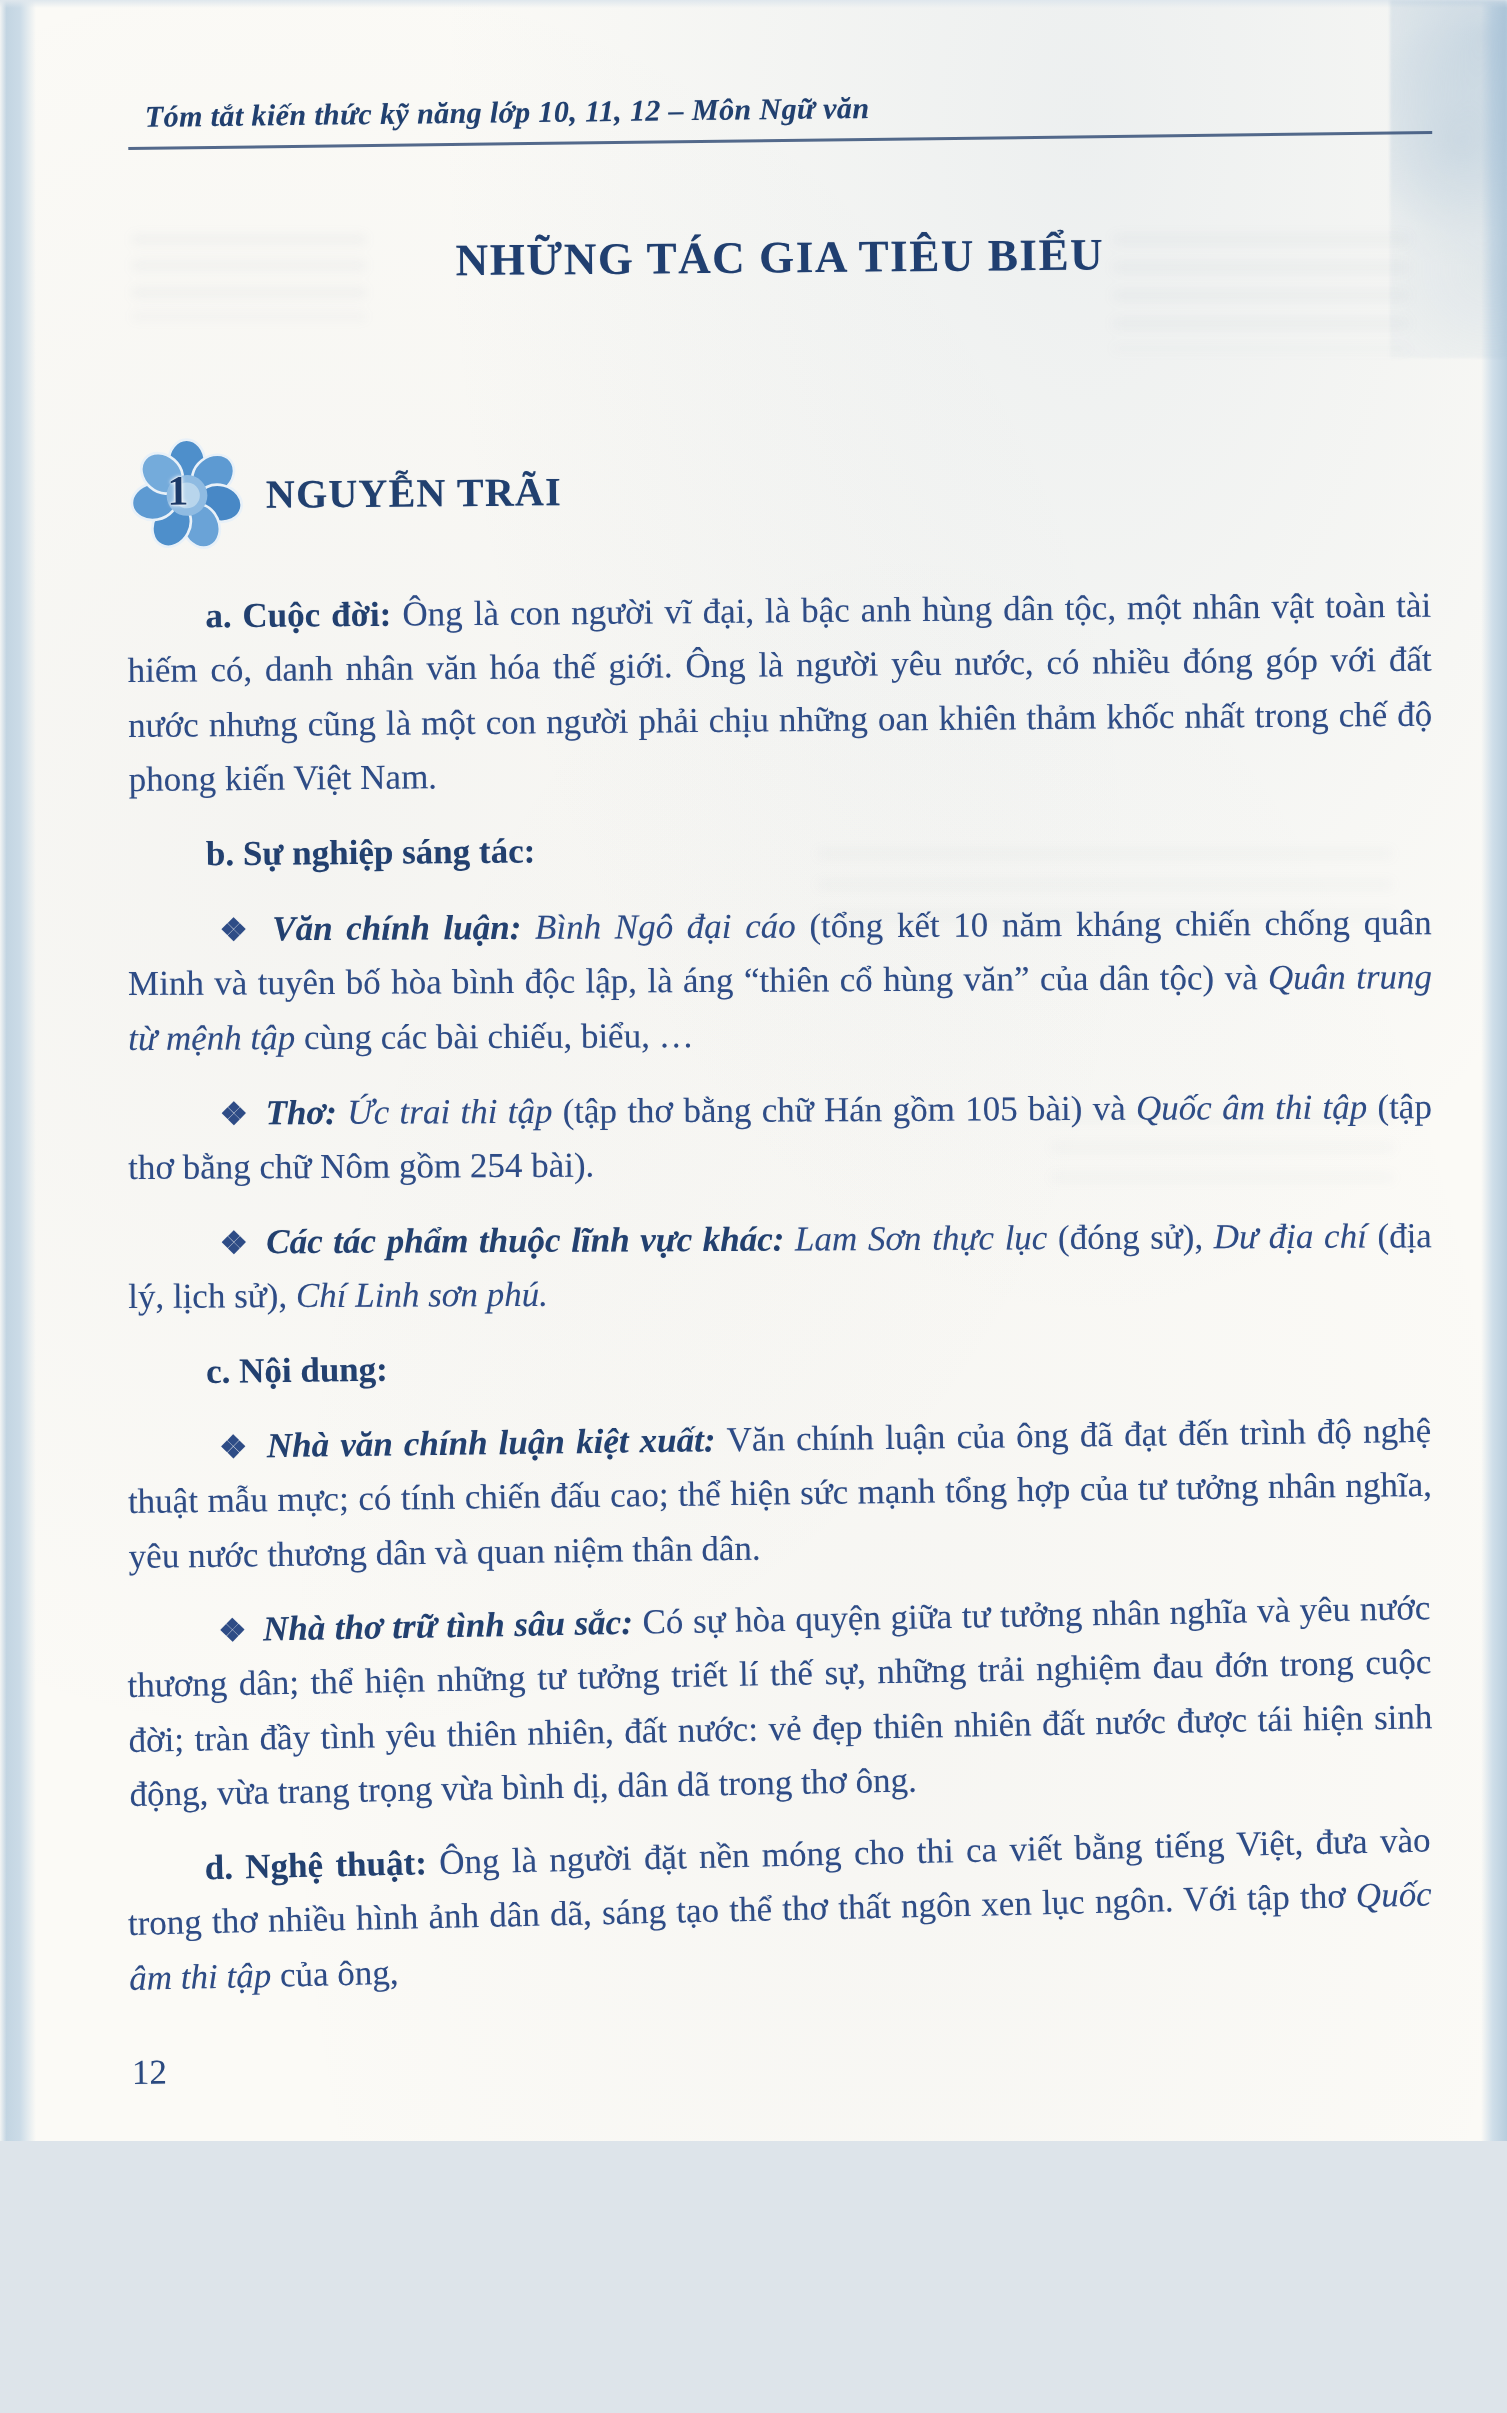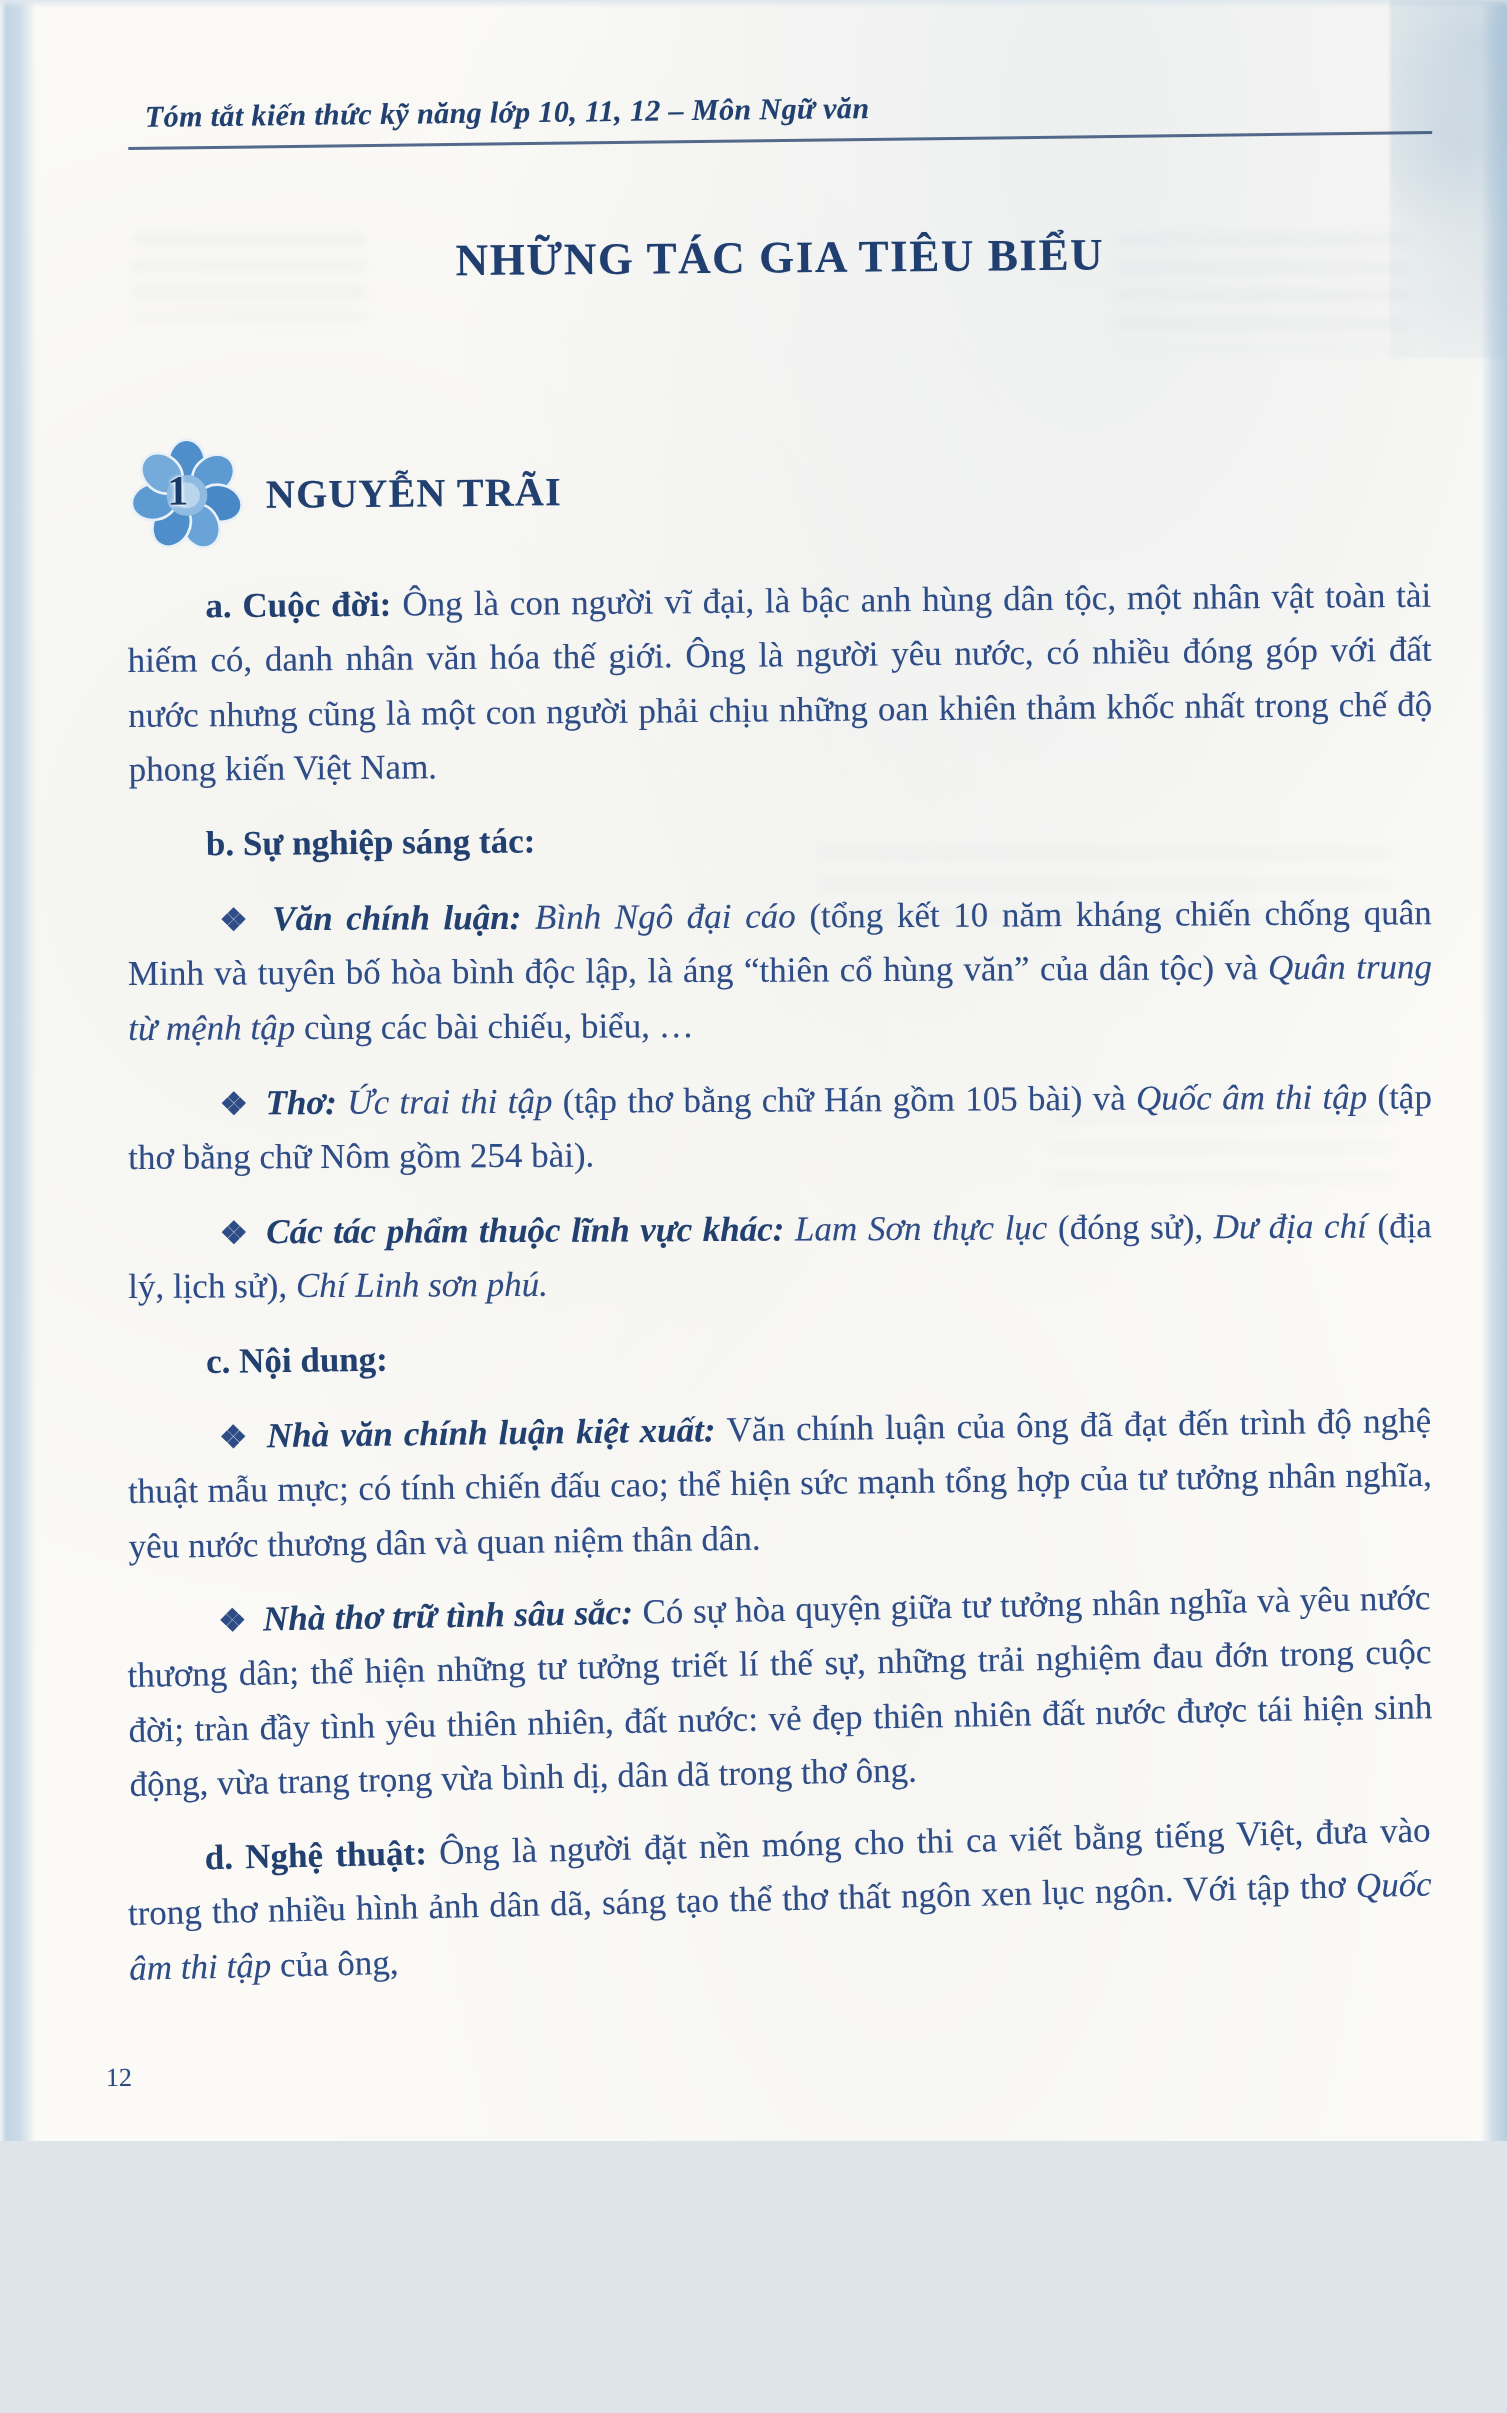--- a/index.html
+++ b/index.html
@@ -61,39 +61,39 @@
   .flower-num{
     position:absolute;left:26.5px;top:30px;width:47px;text-align:center;
     font-size:42px;font-weight:bold;color:#1c3a68;
     text-shadow:0 0 5.4px #fff,0 0 3.1px #fff,0 0 1.6px #fff;
   }
   .section-name{
     font-size:40px;font-weight:bold;color:#21406f;letter-spacing:1.2px;
     text-shadow:0 0 0.8px rgba(33,64,111,.4);
   }
 
-  .blocks{margin-top:24px;}
+  .blocks{margin-top:34px;}
   .para{
     margin:0 0 21px 0;
     font-size:35px;line-height:1.55;
     text-align:justify;
     color:#2e4c86;
     text-shadow:0 0 0.8px rgba(46,76,134,.30);
   }
   .para.lettered{text-indent:78px;}
   .para.bullet{text-indent:92px;}
   .seg-n{font-style:normal;font-weight:normal;}
   .seg-b{font-weight:bold;color:#22406f;}
   .seg-i{font-style:italic;}
   .seg-bi{font-weight:bold;font-style:italic;color:#22406f;}
   .seg-bullet{font-weight:bold;color:#2e4c86;margin-right:6.2px;font-size:31px;}
 
   .page-num{
-    position:absolute;left:106px;bottom:48px;
-    font-size:26px;color:#2b4a80;
+    position:absolute;left:132px;bottom:48px;
+    font-size:35px;color:#2b4a80;
     text-shadow:0 0 0.8px rgba(43,74,128,.35);
   }
 </style>
 </head>
 <body>
 
 <div class="page">
 
   <div class="edge-left"></div>
   <div class="edge-right"></div>

